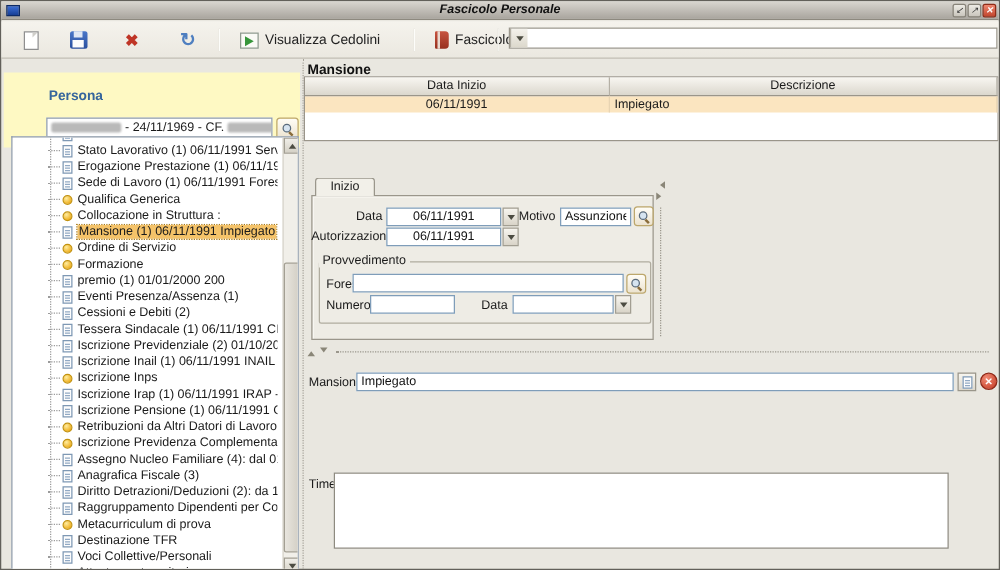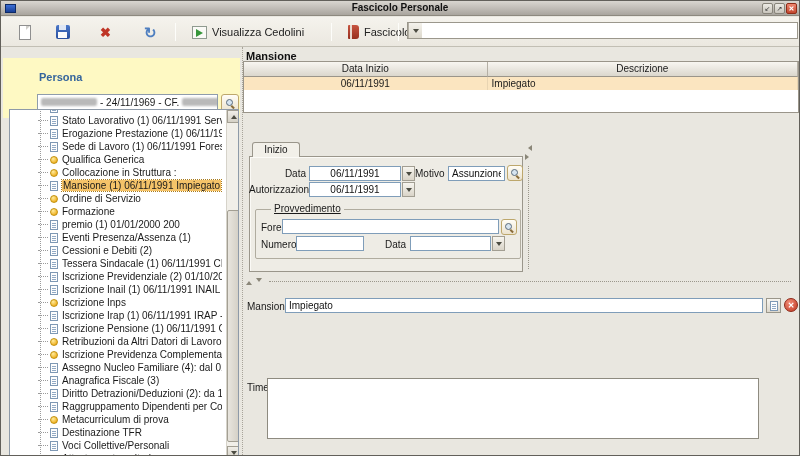--- a/index.html
+++ b/index.html
@@ -6,21 +6,21 @@
   *{box-sizing:border-box;}
   #win{
     position:relative;width:800px;height:456px;overflow:hidden;
     background:#e9e7e0;border:1px solid #62605a;
     font-family:"Liberation Sans",sans-serif;font-size:10px;color:#1a1a1a;
   }
   .abs{position:absolute;}
 
   
   .titlebar{left:0;top:0;width:100%;height:15px;
-    background:linear-gradient(#d9d6d0,#a9a59e);border-bottom:1px solid #8d897f;}
+    background:linear-gradient(#d9d6d0,#a9a59e);border-bottom:1px solid #8d897f;font-style:italic;}
   .title-text{left:0;top:1px;width:100%;text-align:center;font-weight:bold;font-size:10px;color:#111;}
   .app-icon{left:4px;top:3px;width:11px;height:9px;background:linear-gradient(#3d6fd6,#173f96);border:1px solid #0d2a66;}
   .winbtn{top:2px;width:11px;height:11px;border:1px solid #88847a;border-radius:2px;
     background:linear-gradient(#eceae4,#c9c5bc);font-size:7px;line-height:9px;text-align:center;color:#333;}
   .winbtn.close{background:linear-gradient(#ef8871,#c2462e);border-color:#8f2c18;color:#fff;font-weight:bold;}
 
   
   .toolbar{left:0;top:16px;width:100%;height:30px;background:linear-gradient(#f5f3ed,#ebe8e0);
     border-bottom:1px solid #c2bfb4;}
   .tbtn{top:4px;height:22px;display:flex;align-items:center;gap:5px;padding:0 4px;border:1px solid transparent;}
@@ -326,21 +326,21 @@
     <span class="mag"></span>
   </div>
 
   <div class="abs flabel" style="left:248px;top:183px;width:57px;text-align:right;">Autorizzazione</div>
   <input class="abs xfield ctr" style="left: 308px; top: 181px; width: 92px;" value="06/11/1991">
   <div class="abs ddbtn" style="left:401px;top:181px;">
       <span class="tri-dn"></span>
     </div>
 
   <div class="abs groupbox" style="left:254px;top:208px;width:266px;height:50px;"></div>
-  <div class="abs legend" style="left:270px;top:202px;text-decoration:underline;">Provvedimento</div>
+  <div class="abs legend" style="left:254px;top:202px;">Provvedimento</div>
   <div class="abs flabel" style="left:260px;top:221px;">Fores</div>
   <input class="abs xfield" style="left: 281px; top: 218px; width: 217px;" value="">
   <div class="abs sbtn" style="left:500px;top:218px;width:16px;height:16px;">
     <span class="mag"></span>
   </div>
   <div class="abs flabel" style="left:260px;top:238px;">Numero</div>
   <input class="abs xfield" style="left: 295px; top: 235px; width: 68px;" value="">
   <div class="abs flabel" style="left:384px;top:238px;">Data</div>
   <input class="abs xfield ctr" style="left: 409px; top: 235px; width: 81px;" value="">
   <div class="abs ddbtn" style="left:491px;top:235px;">

